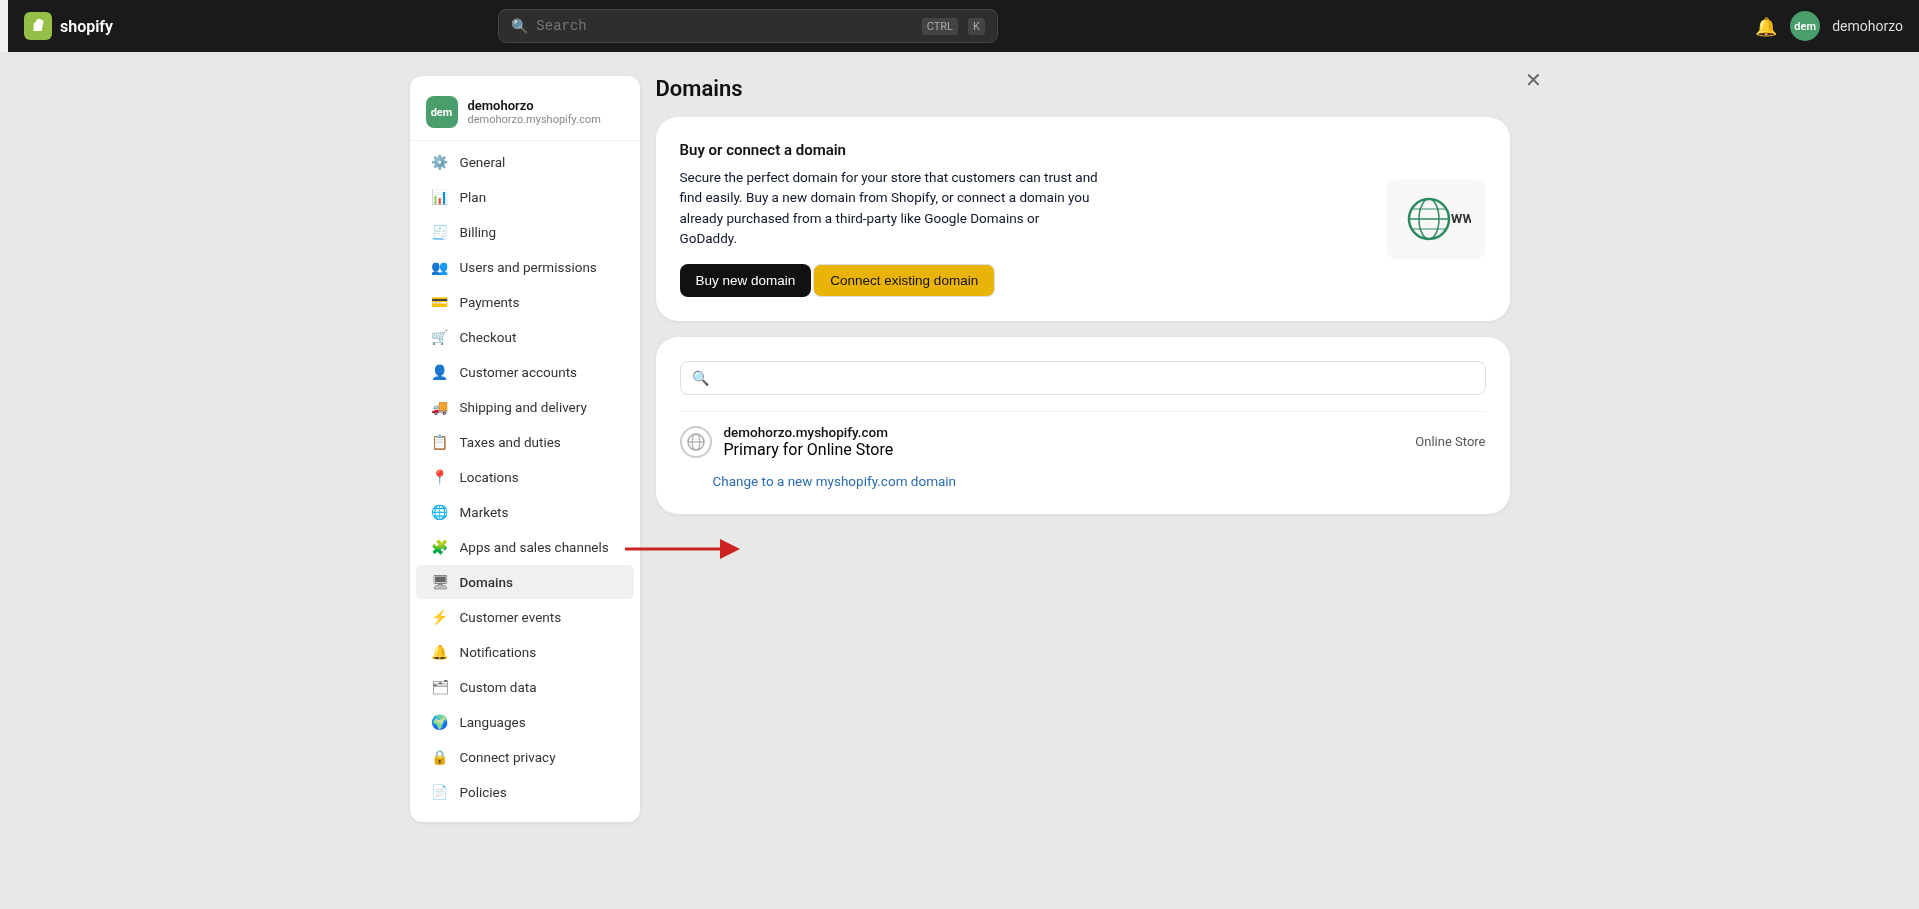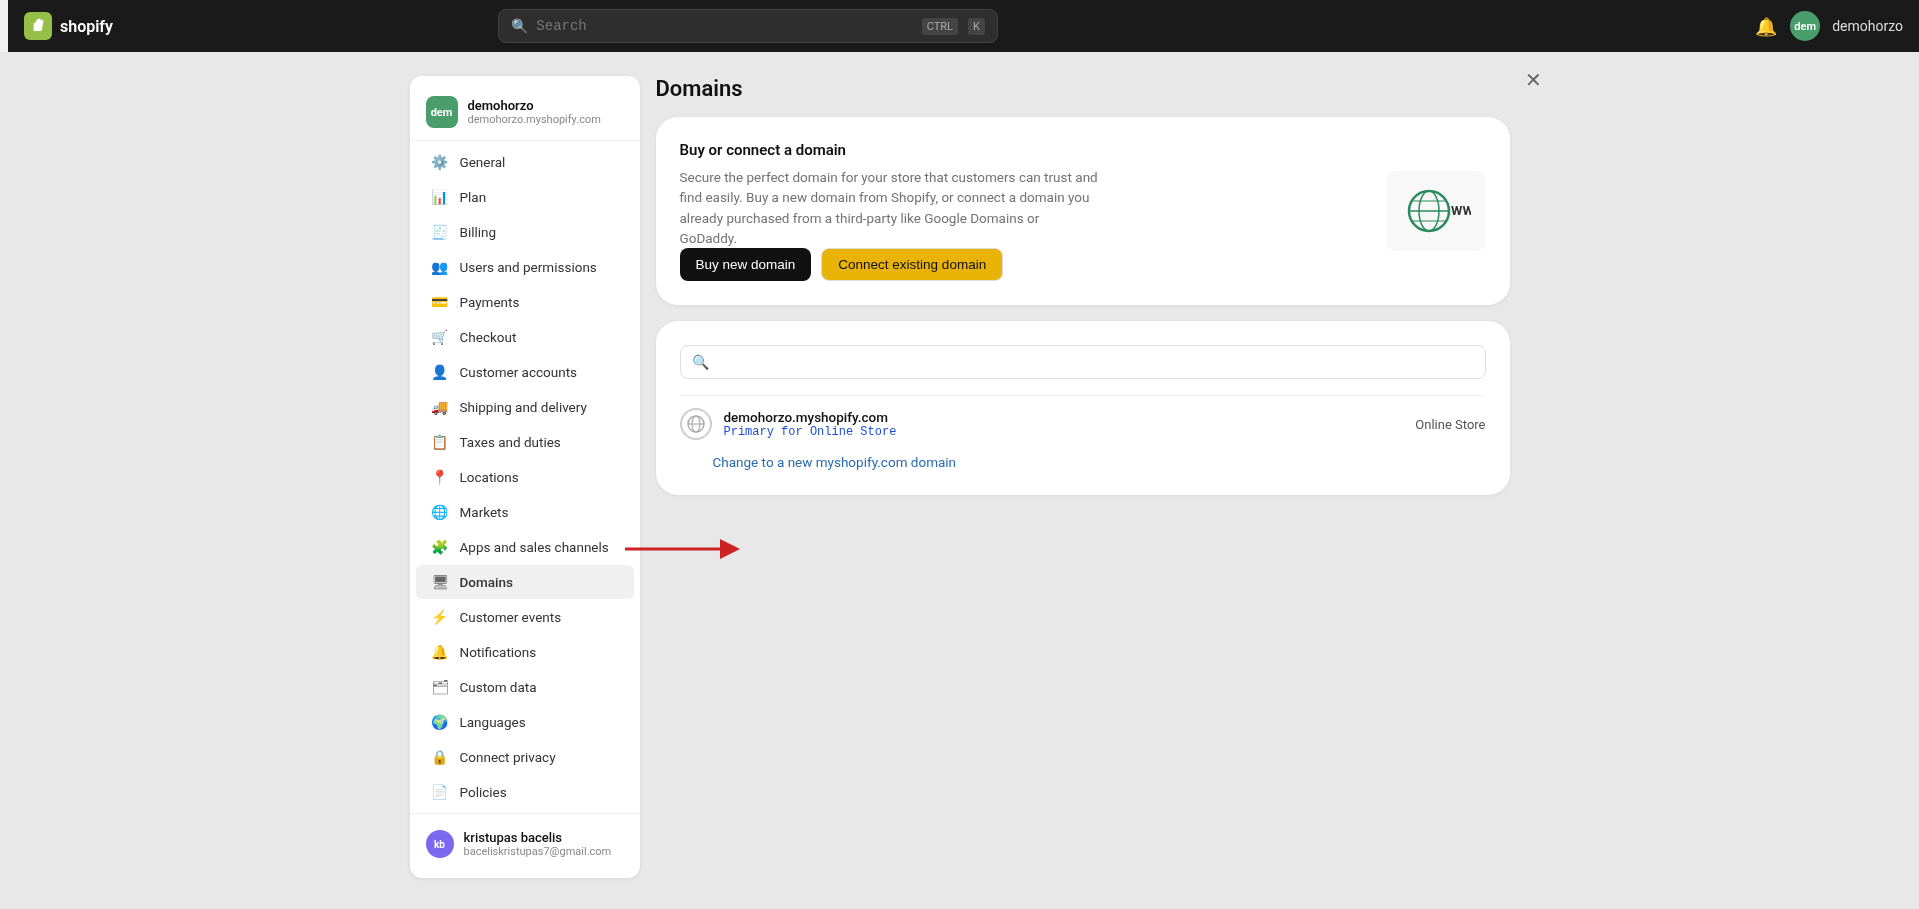--- a/index.html
+++ b/index.html
@@ -280,27 +280,28 @@
       justify-content: space-between;
     }
     .buy-domain-text h3 {
       font-size: 15px;
       font-weight: 600;
       color: #111;
       margin-bottom: 8px;
     }
     .buy-domain-text p {
       font-size: 13.5px;
-      color: #737373;
+      color: #0f172a;
       max-width: 420px;
       line-height: 1.5;
+      margin-bottom: 16px;
     }
     .buy-domain-actions {
       display: flex;
-      gap: 10px;
+      gap: 2px;
     }
     .btn-primary {
       background: #111;
       color: white;
       border: none;
       border-radius: 8px;
       padding: 8px 16px;
       font-size: 13.5px;
       font-weight: 500;
       cursor: pointer;
@@ -372,23 +373,22 @@
       justify-content: center;
       color: #888;
       font-size: 16px;
     }
     .domain-name {
       font-size: 13.5px;
       font-weight: 500;
       color: #111;
     }
     .domain-sub {
-      font-size: 12px;
-      color: #1d4ed8;
-      font-family: Liberation Mono, monospace;
+      font-size: 16px;
+      color: #000000;
     }
     .domain-tag {
       font-size: 13px;
       color: #555;
     }
     .domain-change-link {
       color: #2b6cb0;
       font-size: 13.5px;
       text-decoration: none;
       cursor: pointer;
@@ -511,29 +511,20 @@
       </div>
       <div class="nav-item">
         <span class="nav-icon">🔒</span>
         <span>Connect privacy</span>
       </div>
       <div class="nav-item">
         <span class="nav-icon">📄</span>
         <span>Policies</span>
       </div>
 
-      <div class="sidebar-footer">
-        <div class="sidebar-user">
-          <div class="user-avatar-sm">kb</div>
-          <div class="user-info">
-            <div class="user-full-name">kristupas bacelis</div>
-            <div class="user-email">baceliskristupas7@gmail.com</div>
-          </div>
-        </div>
-      </div>
     </aside>
 
     <div class="arrow-indicator">
       <svg class="arrow-svg" viewBox="0 0 120 30" fill="none">
         <line x1="0" y1="15" x2="95" y2="15" stroke="#cc2222" stroke-width="3"></line>
         <polygon points="95,5 115,15 95,25" fill="#cc2222"></polygon>
       </svg>
     </div>
 
     <main class="content-area">

